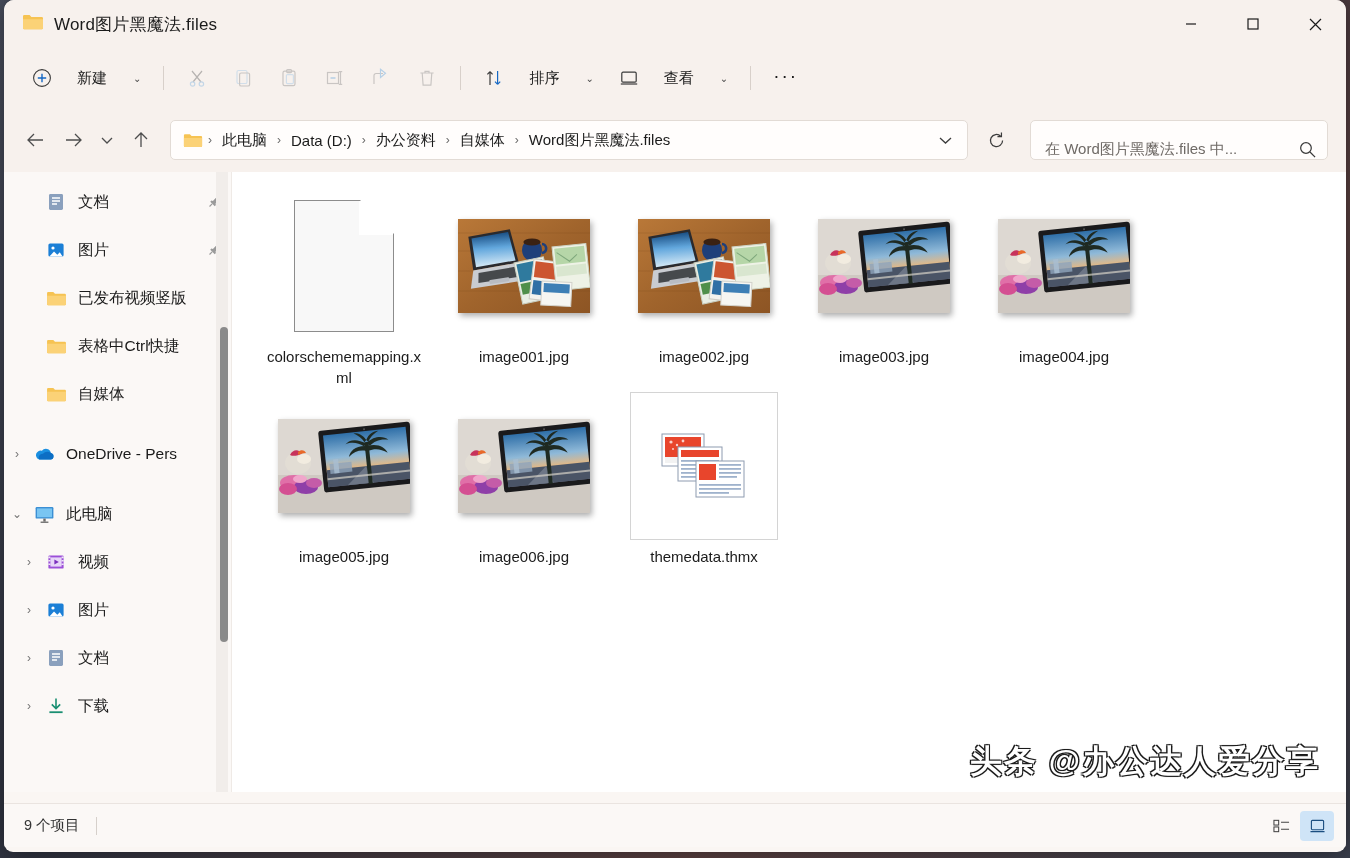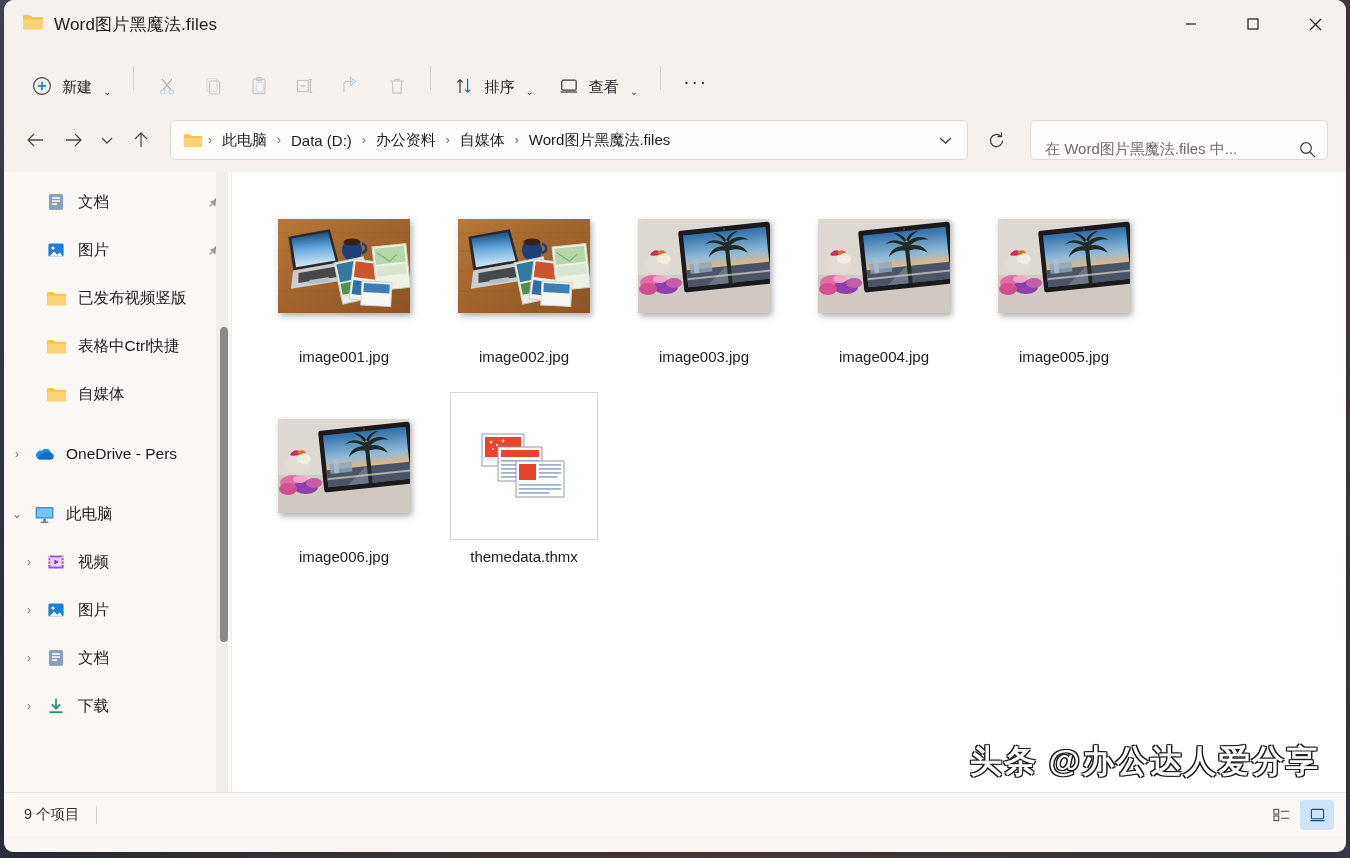--- a/index.html
+++ b/index.html
@@ -46,21 +46,21 @@
   
   .toolbar {
     height: 60px;
     background: #f7f1ed;
     display: flex; align-items: center;
     padding: 0 16px;
     gap: 2px;
   }
   .tb-item {
     height: 38px; border-radius: 5px;
-    display: flex; align-items: flex-end; gap: 9px;
+    display: flex; align-items: center; gap: 24px;
     padding: 0 11px;
     color: #1b1b1b; font-size: 15px;
     white-space: nowrap;
   }
   .tb-icon { display: flex; align-items: center; justify-content: center; width: 22px; height: 22px; }
   .tb-sep { width: 1px; height: 24px; background: #d8d0ca; margin: 0 9px; }
   .chev { font-size: 10px; color: #4a4a4a; margin-left: 2px; }
   .disabled { opacity: .42; }
   .tb-dots { letter-spacing: 2px; font-size: 19px; line-height: 1; padding-bottom: 6px; }
 
@@ -240,20 +240,21 @@
   }
 
   
   .statusbar {
     height: 44px;
     background: #fbf8f6;
     border-top: 1px solid #eae4e0;
     display: flex; align-items: center;
     padding: 0 14px 0 20px;
     position: relative;
+    margin-top: 11px;
   }
   .status-text { font-size: 14.5px; color: #333; }
   .status-sep { width: 1px; height: 18px; background: #d6d0cb; margin: 0 16px; }
   .view-toggles { position: absolute; right: 12px; display: flex; gap: 2px; }
   .vt {
     width: 34px; height: 30px; border-radius: 4px;
     display: flex; align-items: center; justify-content: center;
     color: #444;
   }
   .vt.active { background: #cfe4f7; }
@@ -607,20 +608,28 @@
         </div>
       </div>
 
       <div class="sb-track"></div>
       <div class="sb-thumb" style="top:155px;height:315px"></div>
     </div>
 
     <div class="files">
       <div class="grid">
 
+        <div class="tile">
+          <div class="thumbwrap">
+            <div class="docico">
+              <div class="doc-fold"></div>
+            </div>
+          </div>
+          <div class="label">colorschememapping.xml</div>
+        </div>
 
 
         <div class="tile">
           <div class="thumbwrap">
             <div class="photo landscape">
               <svg width="132" height="94" viewBox="0 0 132 94">
                 <rect width="132" height="94" fill="#a8682f"></rect>
                 <rect y="0" width="132" height="94" fill="url(#wood)"></rect>
                 <defs>
                   <linearGradient id="wood" x1="0" y1="0" x2="1" y2="1">

